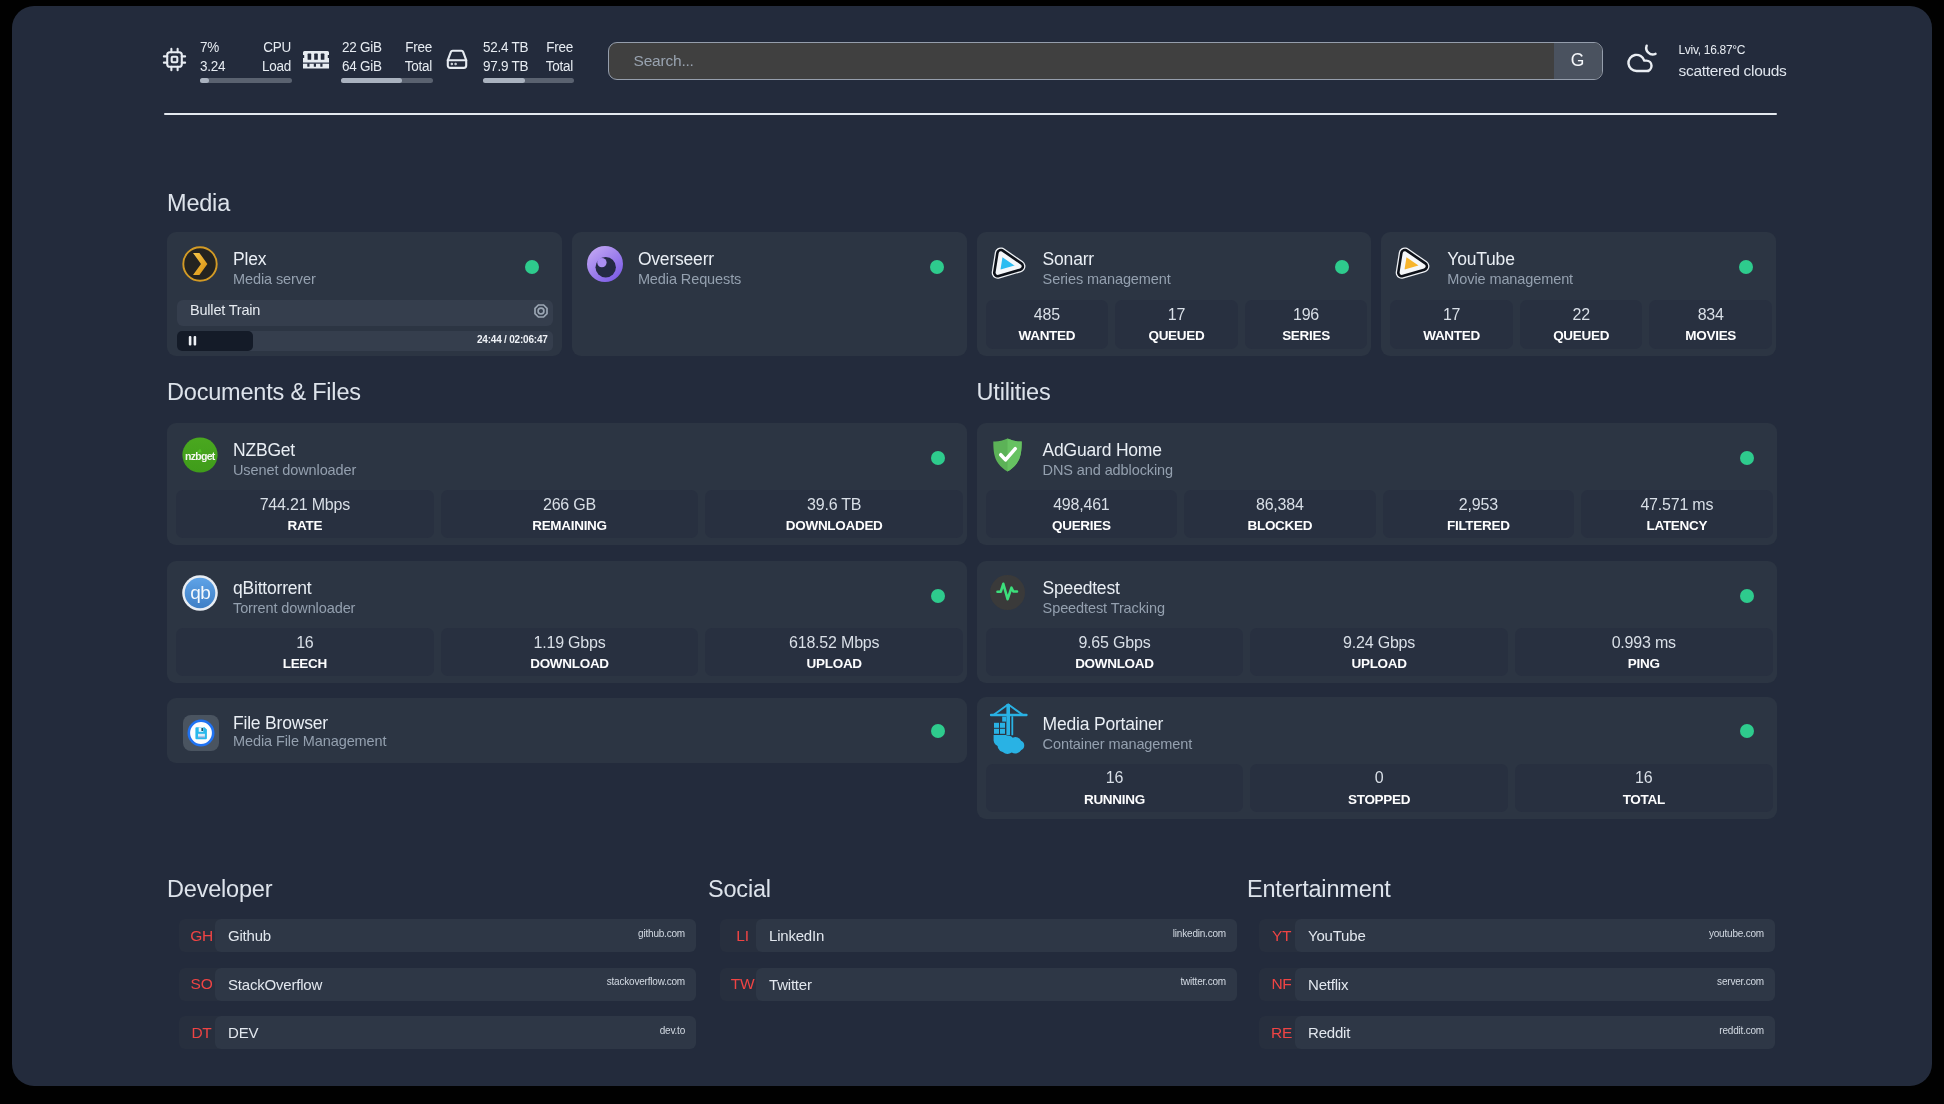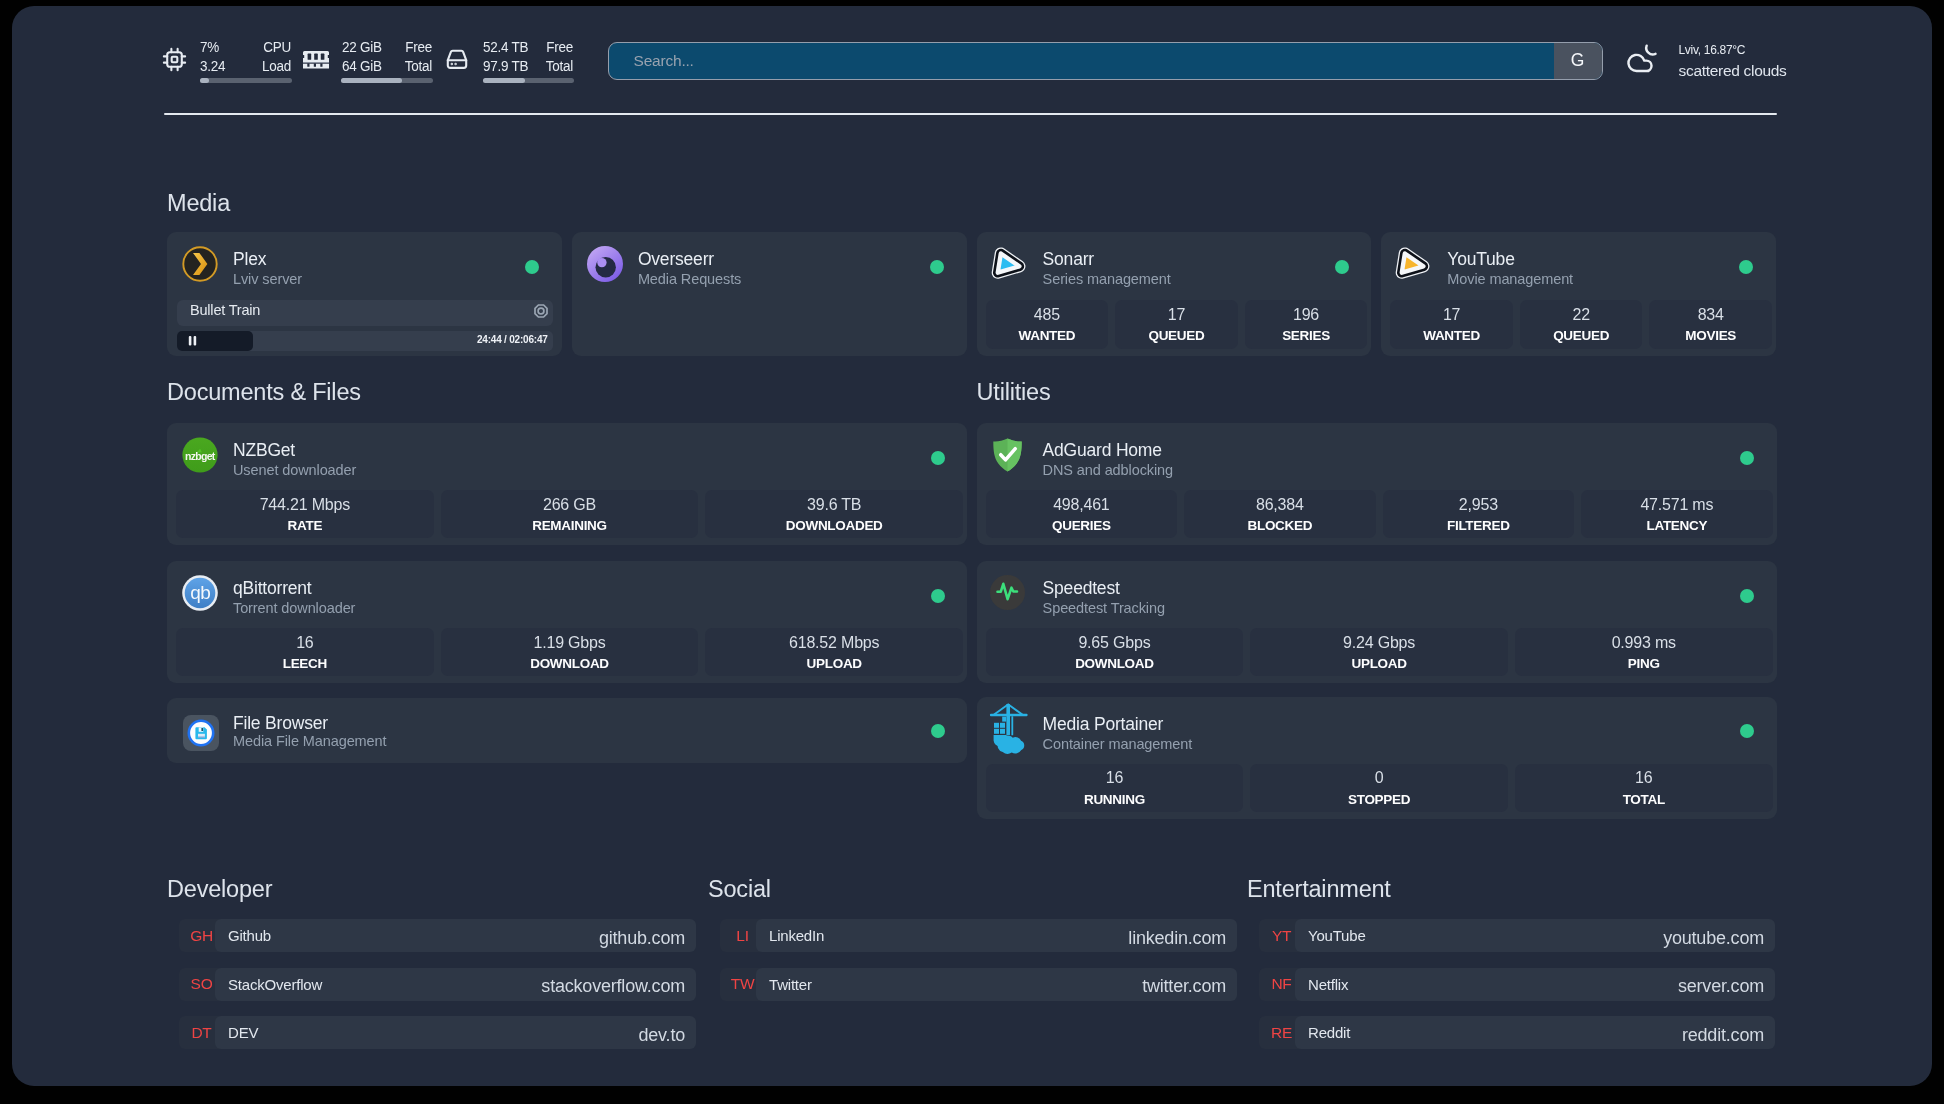--- a/index.html
+++ b/index.html
@@ -15,21 +15,21 @@
 .dot{position:absolute;width:14px;height:14px;border-radius:50%;background:#2ecb8d;right:22.5px;top:27.5px;}
 .stats{position:absolute;left:9px;right:4px;top:67px;height:48px;display:flex;gap:7px;}
 .stat{flex:1;background:#283040;border-radius:7px;display:flex;flex-direction:column;align-items:center;justify-content:flex-start;padding-top:4.5px;}
 .sv{font-size:16px;letter-spacing:-0.3px;color:#d9dfe7;line-height:1.3;letter-spacing:-0.2px;white-space:nowrap;}
 .sl{font-size:13.5px;font-weight:bold;color:#fdfdfe;line-height:1.25;letter-spacing:-0.3px;margin-top:3px;white-space:nowrap;}
 .bmh{position:absolute;font-size:23.5px;font-weight:500;color:#dde3eb;letter-spacing:-0.2px;}
 .bmrow{position:absolute;height:33px;}
 .chip{position:absolute;left:12px;top:0;width:45px;height:33px;background:#272f3e;border-radius:6px;color:#ef4444;font-size:15.5px;font-weight:500;display:flex;align-items:center;justify-content:center;letter-spacing:-0.3px;}
 .pill{position:absolute;left:48px;right:0;top:0;height:33px;background:#2e3746;border-radius:6px;}
 .bname{position:absolute;left:13px;top:8px;font-size:15px;color:#e2e7ee;letter-spacing:-0.2px;white-space:nowrap;}
-.burl{position:absolute;right:11px;top:8.5px;font-size:18px;color:#d2d9e2;letter-spacing:-0.2px;white-space:nowrap;}
+.burl{position:absolute;right:11px;top:8.5px;font-size:10px;color:#d2d9e2;letter-spacing:-0.2px;white-space:nowrap;}
 .tbL{position:absolute;font-size:15.5px;color:#e7ecf2;letter-spacing:-0.3px;line-height:1;white-space:nowrap;}
 .rw{transform:scaleX(0.87);transform-origin:0 0;}
 .rwr{transform:scaleX(0.87);transform-origin:100% 0;}
 .tbR{position:absolute;font-size:15.5px;color:#e7ecf2;letter-spacing:-0.3px;line-height:1;white-space:nowrap;text-align:right;}
 .track{position:absolute;height:4.5px;border-radius:2.5px;background:#5a6270;}
 .fill{position:absolute;height:4.5px;border-radius:2.5px;background:#a9b2bf;left:0;top:0;}
 </style>
 </head>
 <body>
 <div class="frame"></div>
@@ -71,21 +71,21 @@
 <circle cx="6.8" cy="16" r="0.4" fill="#e7ecf2" stroke-width="1.6"></circle>
     <circle cx="10.6" cy="16" r="0.4" fill="#e7ecf2" stroke-width="1.6"></circle>
   </svg>
 <div class="tbL rw" style="left:483px;top:39px">52.4 TB</div>
 <div class="tbL rw" style="left:483px;top:58px">97.9 TB</div>
 <div class="tbR rwr" style="left:473px;top:39px;width:100px">Free</div>
 <div class="tbR rwr" style="left:473px;top:58px;width:100px">Total</div>
 <div class="track" style="left:482.5px;top:78px;width:91.5px"></div>
 <div class="fill abs" style="left:482.5px;top:78px;width:42.5px"></div>
 
-<div class="abs" style="left:607.5px;top:41.5px;width:995px;height:38px;background:#0c4a6e;border:1.5px solid #959eac;border-radius:9px;overflow:hidden;padding-left:12px;">
+<div class="abs" style="left:607.5px;top:41.5px;width:995px;height:38px;background:#404040;border:1.5px solid #959eac;border-radius:9px;overflow:hidden;padding-left:12px;">
 <div class="abs" style="left:25px;top:9px;font-size:15.5px;color:#98a2af;letter-spacing:-0.2px;">Search...</div>
 <div class="abs" style="right:0;top:0;bottom:0;width:48px;background:#4a525f;display:flex;align-items:center;justify-content:center;font-size:17.5px;font-weight:500;color:#f5f7fa;">G</div>
 </div>
 
 <svg class="abs" style="left:1626px;top:44px" width="34" height="31" viewBox="0 0 26.5 24" fill="none" stroke="#eaeef3" stroke-width="1.9" stroke-linecap="round" stroke-linejoin="round">
 <path d="M16.1 1.2 a5.1 5.1 0 0 0 6.9 6.4"></path>
 <path d="M17.5 21 H8.2 a6.3 6.3 0 1 1 6.04-8.1 h1.61 a4.05 4.05 0 1 1 0 8.1 Z" fill="#232b3c"></path>
   </svg>
 <div class="tbL" style="left:1678.5px;top:44px;font-size:12px;letter-spacing:-0.3px;">Lviv, 16.87°C</div>
 <div class="tbL" style="left:1678.5px;top:63px;font-size:15.5px;color:#dfe5ed;">scattered clouds</div>
@@ -99,21 +99,21 @@
       <defs>
         <linearGradient id="plexg" x1="0" y1="0" x2="1" y2="1">
           <stop offset="0" stop-color="#f6c64b"></stop>
           <stop offset="1" stop-color="#d98f0c"></stop>
         </linearGradient>
       </defs>
  <circle cx="18" cy="18" r="16.7" fill="#242320" stroke="#d29a25" stroke-width="1.9"></circle>
  <path d="M11 6.9 h6.4 l8 11.1 -8 11.1 h-6.4 l8-11.1 z" fill="url(#plexg)"></path>
     </svg>
  <div class="ct">Plex</div>
-    <div class="cs">Lviv server</div>
+    <div class="cs">Media server</div>
     <div class="dot"></div>
  <div class="abs" style="left:10px;right:9px;top:68px;height:25.5px;background:#353e4d;border-radius:6px;">
    <div class="abs" style="left:13px;top:2px;font-size:14.5px;color:#e6ebf1;letter-spacing:-0.2px;">Bullet Train</div>
    <svg class="abs" style="right:5px;top:3.5px" width="14" height="14" viewBox="0 0 14 14" fill="none" stroke="#9aa5b3" stroke-width="1.7">
         <path d="M4.4 1 H9.6 L13 4.4 V9.6 L9.6 13 H4.4 L1 9.6 V4.4 Z"></path>
         <circle cx="7" cy="7" r="2.9"></circle>
       </svg>
  </div>
  <div class="abs" style="left:10px;right:9px;top:98.5px;height:20px;background:#353e4d;border-radius:5px;">
    <div class="abs" style="left:0;top:0;width:76px;height:20px;background:#141b28;border-radius:5px;"></div>

